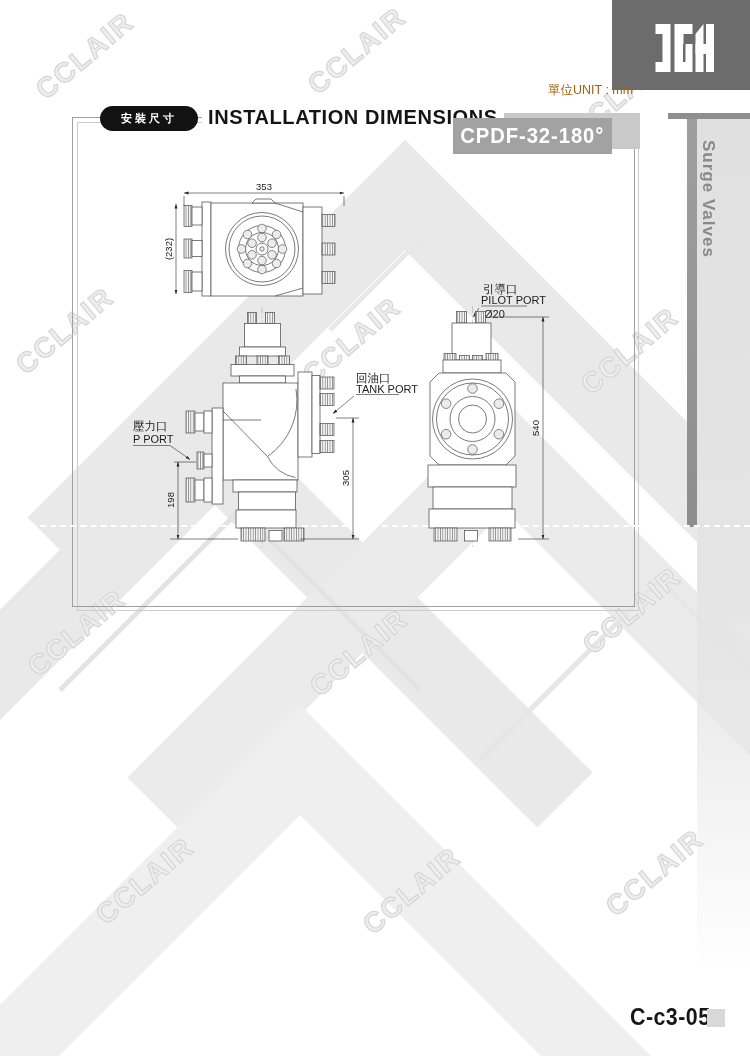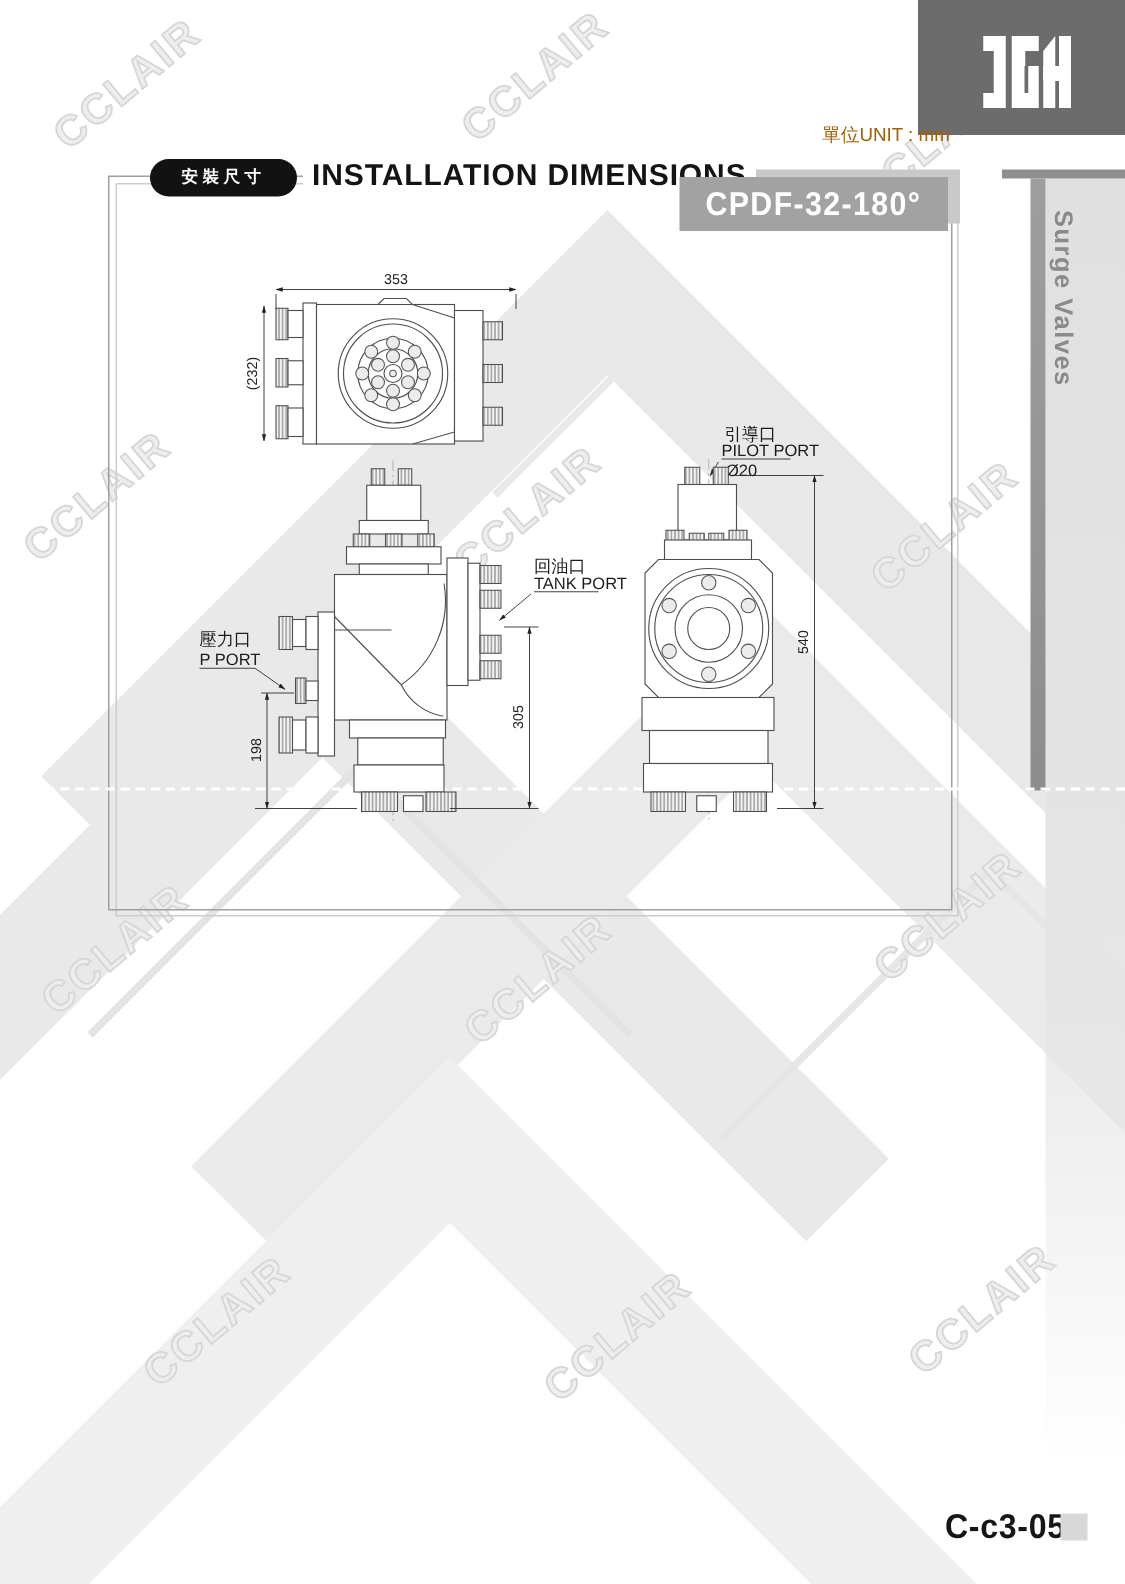--- a/index.html
+++ b/index.html
@@ -37,21 +37,21 @@
   .frame{left:72px;top:117px;width:561px;height:488px;border:1px solid #9f9f9f;z-index:3;background:transparent;}
 
   
   .unit-note{left:548px;top:82px;font-size:12.5px;color:#a16207;z-index:6;white-space:nowrap;}
   .title-pill{left:100px;top:106px;width:98px;height:25px;border-radius:13px;background:#121212;
     color:#fff;font-size:11px;font-weight:bold;letter-spacing:3px;text-align:center;
     line-height:25px;z-index:6;white-space:nowrap;}
   .title-en{left:202px;top:104px;height:26px;line-height:26px;background:#fff;padding:0 6px;
     font-size:20px;font-weight:bold;letter-spacing:.6px;color:#141414;z-index:6;white-space:nowrap;}
   .badge-shadow{left:461px;top:113px;width:179px;height:36px;background:#c9c9c9;z-index:5;}
-  .badge{left:453px;top:118px;width:179px;height:36px;background:#a2a2a2;z-index:6;
+  .badge{left:453px;top:118px;width:159px;height:36px;background:#a2a2a2;z-index:6;
     color:#fff;text-align:center;line-height:36px;}
   .badge span{display:inline-block;font-size:22px;font-weight:bold;letter-spacing:1px;
     transform:scaleX(.92);transform-origin:center;}
 
   
   .fold-line{left:0;top:525px;width:750px;height:0;border-top:2px dashed #fff;z-index:4;}
 
   
   svg.draw{left:0;top:0;z-index:5;}
   .ln{stroke:#4f4f4f;stroke-width:.75;fill:none;}

